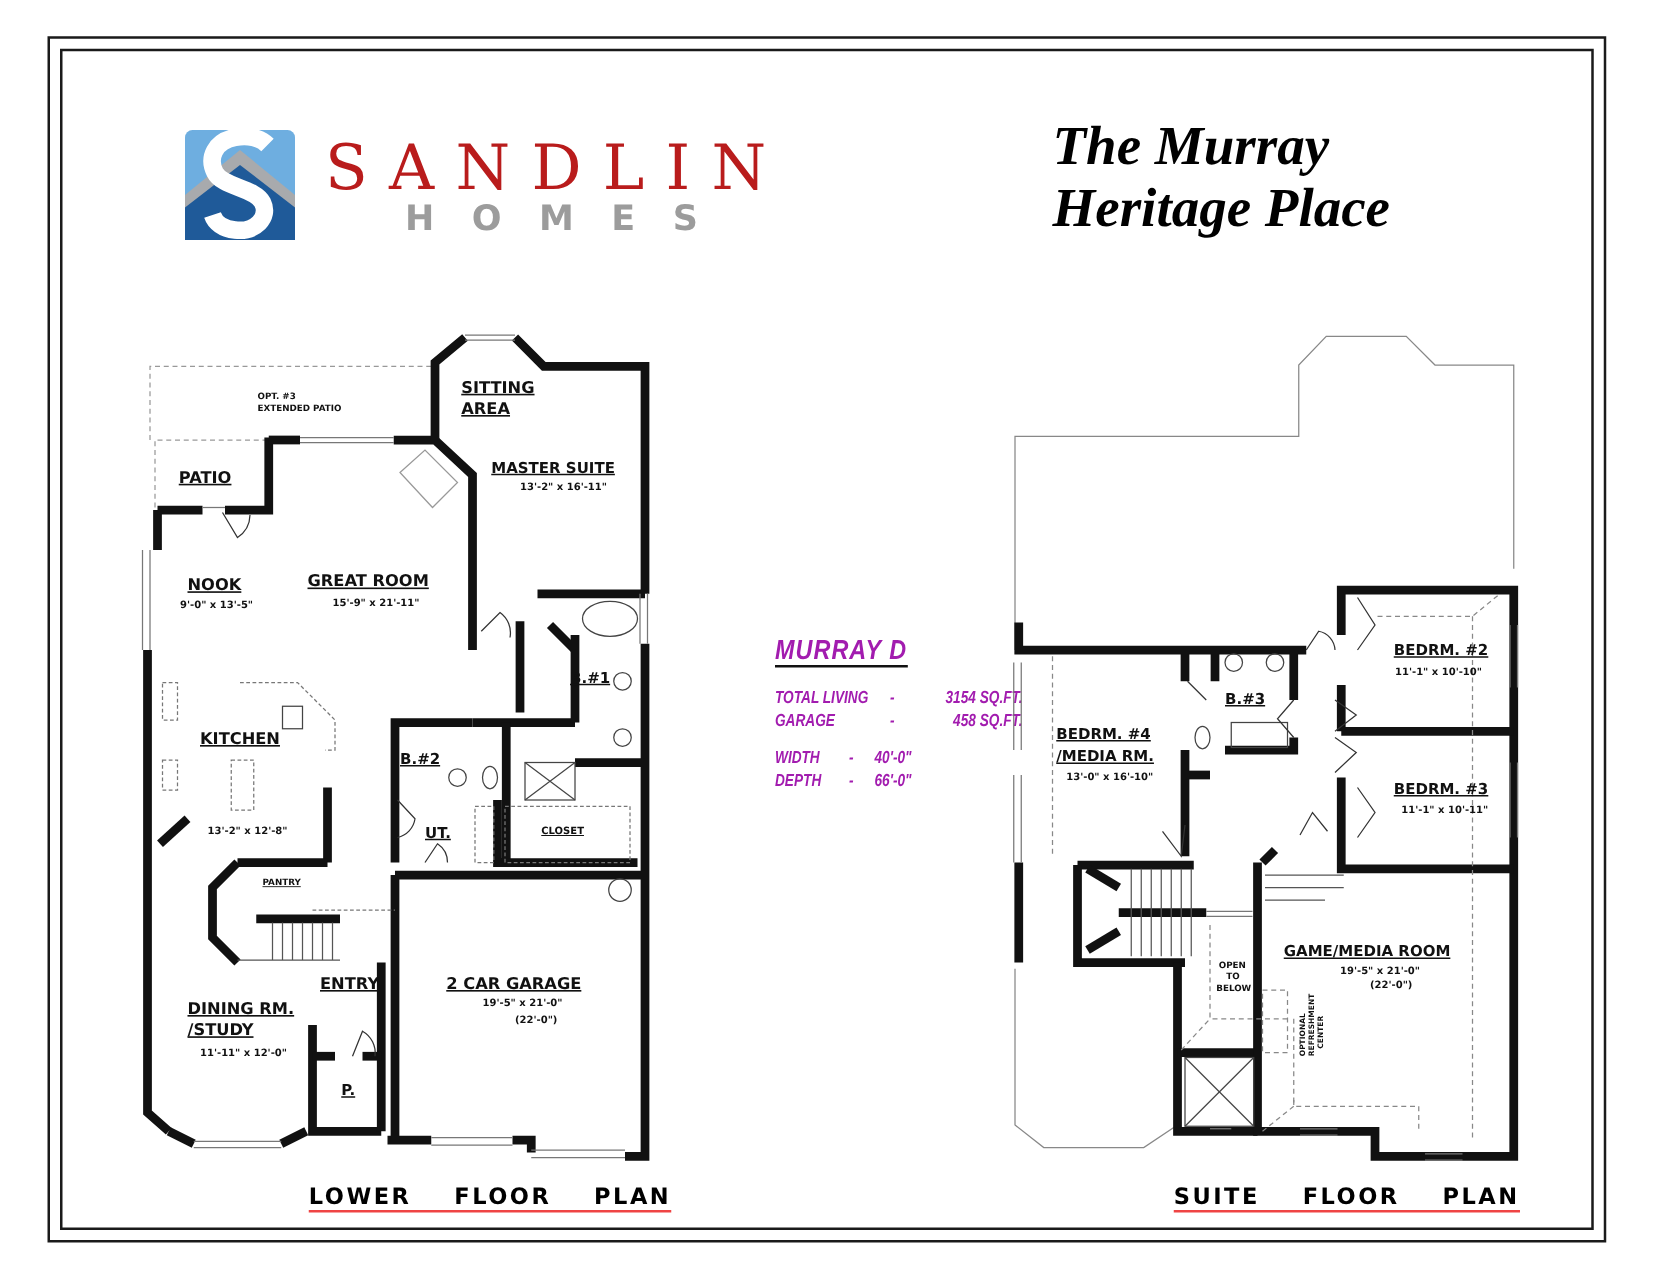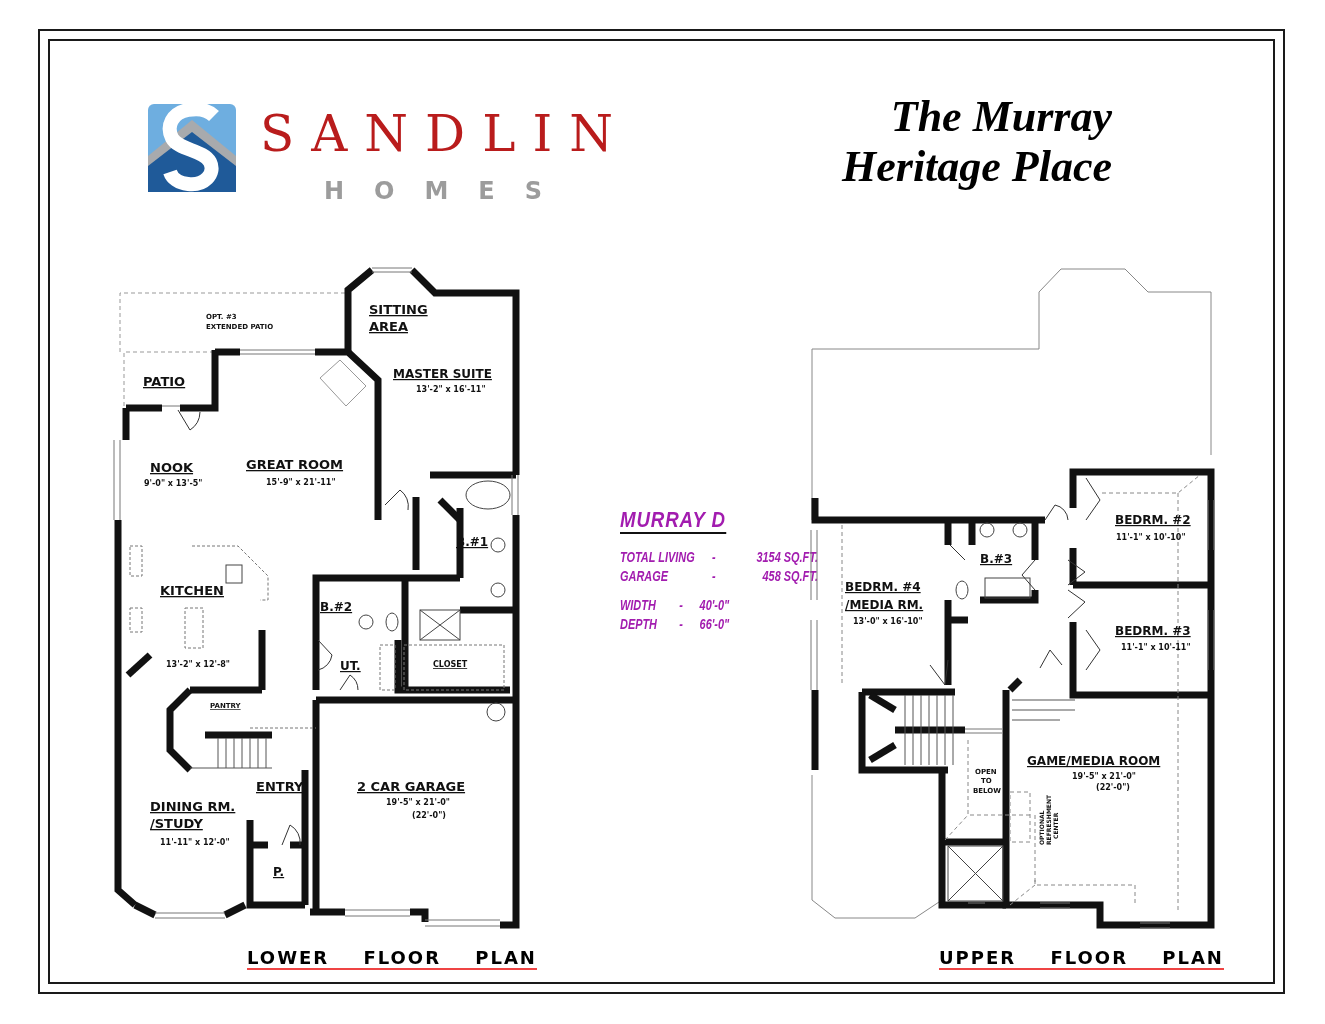--- a/index.html
+++ b/index.html
@@ -2,22 +2,22 @@
 <html><head>
 <meta charset="utf-8">
 <style>
   html, body { margin: 0; padding: 0; background: #ffffff; }
   body { width: 1325px; height: 1024px; position: relative; overflow: hidden; font-family: "DejaVu Sans", sans-serif; }
   .frame-outer { position: absolute; left: 38px; top: 29px; width: 1247px; height: 965px; border: 2px solid #1a1a1a; box-sizing: border-box; }
   .frame-inner { position: absolute; left: 48px; top: 39px; width: 1227px; height: 945px; border: 2px solid #1a1a1a; box-sizing: border-box; }
   .logo { position: absolute; left: 148px; top: 104px; width: 440px; height: 90px; }
   .logo-mark { position: absolute; left: 0; top: 0; width: 88px; height: 88px; }
   .logo-word { position: absolute; left: 112px; top: 4px; font-family: "DejaVu Serif", serif; font-size: 50px; letter-spacing: 17px; color: #b91c1c; line-height: 52px; }
-  .logo-sub { position: absolute; left: 176px; top: 72px; font-family: "DejaVu Sans", sans-serif; font-weight: bold; font-size: 24px; letter-spacing: 30px; color: #9c9c9c; line-height: 30px; }
-  .title-block { position: absolute; left: 842px; top: 92px; font-family: "Liberation Serif", serif; font-style: italic; font-weight: bold; font-size: 44px; line-height: 50px; color: #000; text-align: right; }
+  .logo-sub { position: absolute; left: 176px; top: 56px; font-family: "DejaVu Sans", sans-serif; font-weight: bold; font-size: 28px; letter-spacing: 30px; color: #9c9c9c; line-height: 30px; }
+  .title-block { position: absolute; left: 842px; top: 92px; font-family: "Liberation Serif", serif; font-style: italic; font-weight: bold; font-size: 44px; line-height: 50px; color: #000; }
   .title-block div { white-space: nowrap; }
   .plan-svg { position: absolute; left: 0; top: 0; }
   .lbl { font-family: "DejaVu Sans", sans-serif; font-weight: bold; fill: #111; }
   .info { position: absolute; left: 620px; top: 508px; font-family: "Liberation Sans", sans-serif; color: #a21caf; font-style: italic; }
   .info-title { font-family: "Liberation Sans", sans-serif; font-weight: bold; font-size: 22px; letter-spacing: 1px; border-bottom: 2px solid #111; display: inline-block; line-height: 24px; transform: scaleX(0.85); transform-origin: left; }
   .info-rows { margin-top: 14px; font-size: 14px; font-weight: bold; line-height: 19px; transform: scaleX(0.78); transform-origin: left; }
   .info-row { display: flex; white-space: nowrap; }
   .info-row .k { width: 118px; }
   .info-row .d { width: 26px; }
   .info-row .v { width: 110px; text-align: right; }
@@ -323,13 +323,13 @@
   <text class="lbl" x="1072" y="779" font-size="8" font-weight="normal">19'-5" x 21'-0"</text>
   <text class="lbl" x="1096" y="790" font-size="8" font-weight="normal">(22'-0")</text>
   <g transform="translate(1044,845) rotate(-90)">
     <text class="lbl" x="0" y="0" font-size="6">OPTIONAL</text>
     <text class="lbl" x="0" y="7" font-size="6">REFRESHMENT</text>
     <text class="lbl" x="6" y="14" font-size="6">CENTER</text>
   </g>
 </svg>
 
 <div class="plan-caption" style="left:247px; top:948px;">LOWER FLOOR PLAN</div>
-<div class="plan-caption" style="left:939px; top:948px;">UPPER FLOOR PLAN</div>
+<div class="plan-caption" style="left:939px; top:948px;">SUITE FLOOR PLAN</div>
 
 </body></html>

